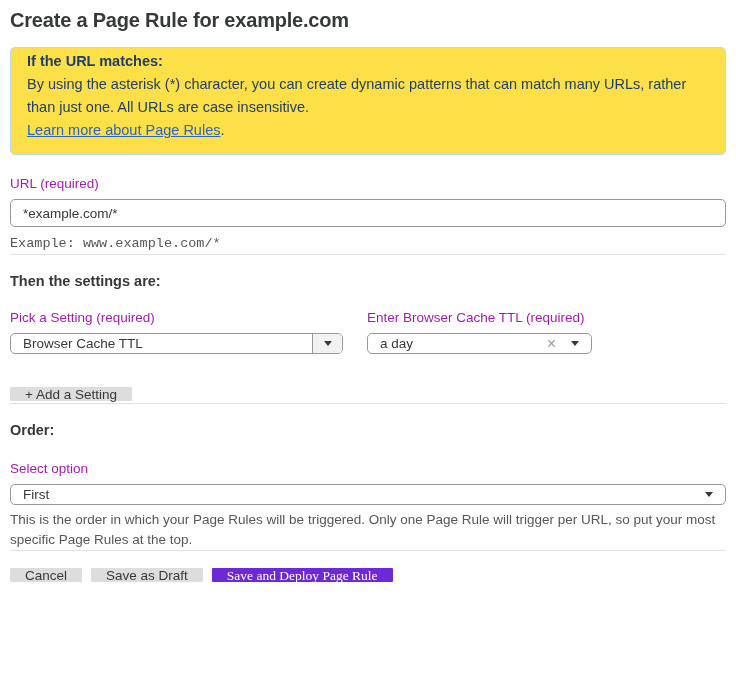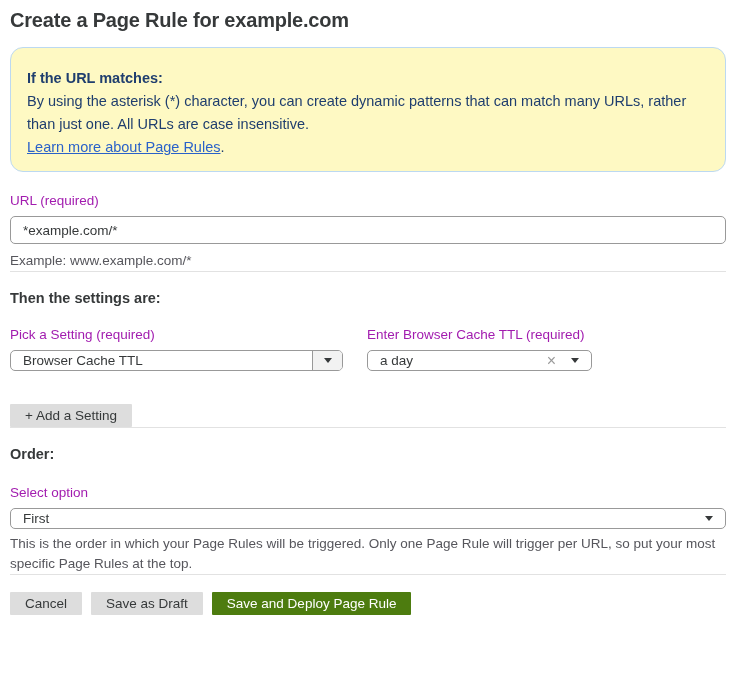--- a/index.html
+++ b/index.html
@@ -16,24 +16,24 @@
 
   .page-title {
     font-size: 20px;
     font-weight: bold;
     color: #36393a;
     margin: 0 0 15px 0;
     letter-spacing: -0.2px;
   }
 
   .info-box {
-    background: #fef9c3;
+    background: #fde047;
     border: 1px solid #bcd9f1;
-    border-radius: 13px;
-    padding: 19px 16px 12px 16px;
+    border-radius: 5px;
+    padding: 2px 16px 12px 16px;
     font-size: 14.5px;
     line-height: 23px;
     color: #1f3e6e;
     margin-bottom: 21px;
   }
   .info-box .info-heading { font-weight: bold; }
   .info-box a.info-link {
     color: #2a62c9;
     text-decoration: underline;
     cursor: pointer;
@@ -55,20 +55,21 @@
     font-family: "Liberation Sans", sans-serif;
     color: #36393a;
     background: #fff;
     outline: none;
   }
   .helper-text {
     font-size: 13.5px;
     color: #56565c;
     margin-top: 7px;
     line-height: 20px;
+    font-family: Liberation Mono, monospace;
   }
 
   hr.divider {
     border: none;
     border-top: 1px solid #e2e2e2;
     margin: 0;
   }
   .hr-1 { margin-top: 14px; }
   .hr-2 { margin-top: 20px; }
   .hr-3 { margin-top: 16px; }
@@ -129,30 +130,30 @@
   }
   .clear-x {
     color: #9a9a9a;
     font-size: 16px;
     line-height: 1;
     cursor: pointer;
   }
 
   .btn {
     display: inline-block;
-    height: 23px;
+    height: 14px;
     border: none;
     border-radius: 1px;
     font-family: "Liberation Sans", sans-serif;
     font-size: 13.5px;
     padding: 0 15px;
     cursor: pointer;
   }
   .btn-gray { background: #dddddd; color: #36393a; }
-  .btn-blue { background: #4d7c0f; color: #ffffff; }
+  .btn-blue { background: #6d28d9; color: #ffffff; font-family: Liberation Serif, serif; }
 
   .add-setting-btn { margin-top: 33px; }
 
   .order-label { margin-top: 23px; }
   .order-help {
     font-size: 13.5px;
     color: #56565c;
     line-height: 20px;
     margin-top: 5px;
   }

